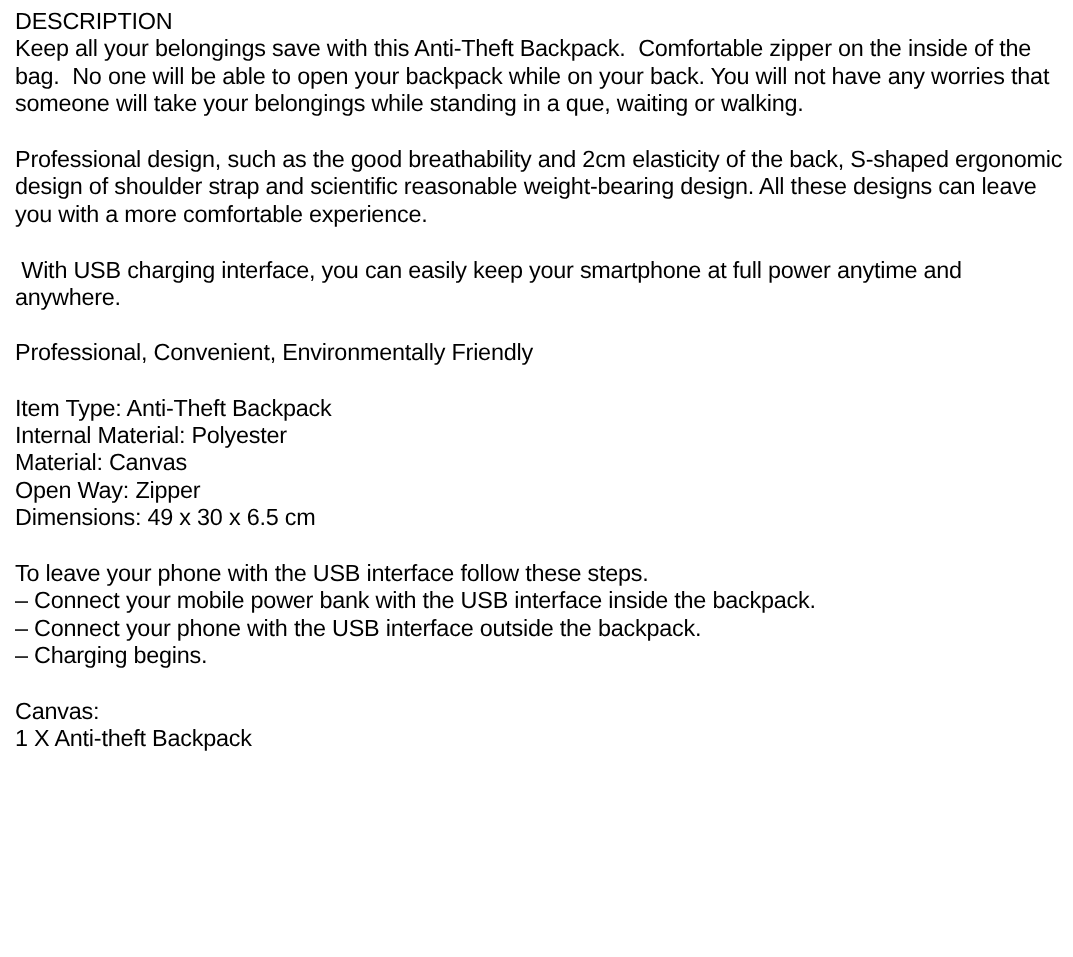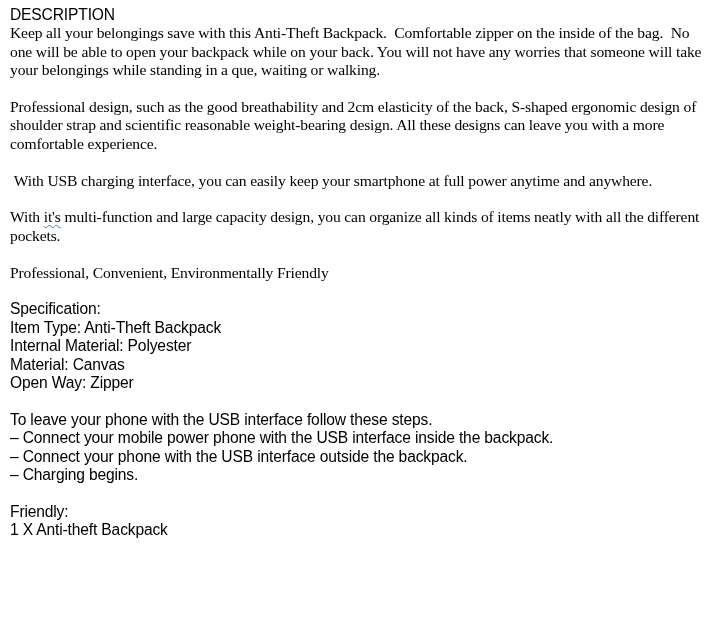--- a/index.html
+++ b/index.html
@@ -20,21 +20,20 @@
     }
     .doc {
       position: absolute;
       left: 10px;
       top: 6px;
       width: 705px;
     }
     .p {
       margin: 0 0 18.4px 0;
       white-space: pre-wrap;
-      font-family: Liberation Serif, serif;
     }
     .heading {
       font-weight: normal;
       margin: 0;
     }
     .line {
       margin: 0;
       white-space: pre-wrap;
     }
     .block {
@@ -48,36 +47,35 @@
   </style>
 </head>
 <body>
 
 <div class="doc">
 
   <div class="heading">DESCRIPTION</div>
   <p class="p">Keep all your belongings save with this Anti-Theft Backpack.  Comfortable zipper on the inside of the bag.  No one will be able to open your backpack while on your back. You will not have any worries that someone will take your belongings while standing in a que, waiting or walking.</p>
   <p class="p">Professional design, such as the good breathability and 2cm elasticity of the back, S-shaped ergonomic design of shoulder strap and scientific reasonable weight-bearing design. All these designs can leave you with a more comfortable experience.</p>
   <p class="p"> With USB charging interface, you can easily keep your smartphone at full power anytime and anywhere.</p>
-  <p class="p"><span>With </span><span class="squiggle">it's</span><span> multi-function and large capacity design, you can organize all kinds of items neatly with all the different pockets.</span></p>
   <p class="p">Professional, Convenient, Environmentally Friendly</p>
 
   <div class="block">
-    <div class="heading">Specification:</div>
     <div class="line">Item Type: Anti-Theft Backpack</div>
     <div class="line">Internal Material: Polyester</div>
     <div class="line">Material: Canvas</div>
     <div class="line">Open Way: Zipper</div>
+    <div class="line">Dimensions: 49 x 30 x 6.5 cm</div>
   </div>
 
   <div class="block">
     <div class="heading">To leave your phone with the USB interface follow these steps.</div>
-    <div class="line">– Connect your mobile power phone with the USB interface inside the backpack.</div>
+    <div class="line">– Connect your mobile power bank with the USB interface inside the backpack.</div>
     <div class="line">– Connect your phone with the USB interface outside the backpack.</div>
     <div class="line">– Charging begins.</div>
   </div>
 
   <div class="block">
-    <div class="heading">Friendly:</div>
+    <div class="heading">Canvas:</div>
     <div class="line">1 X Anti-theft Backpack</div>
   </div>
 
 </div>
 
 </body></html>

